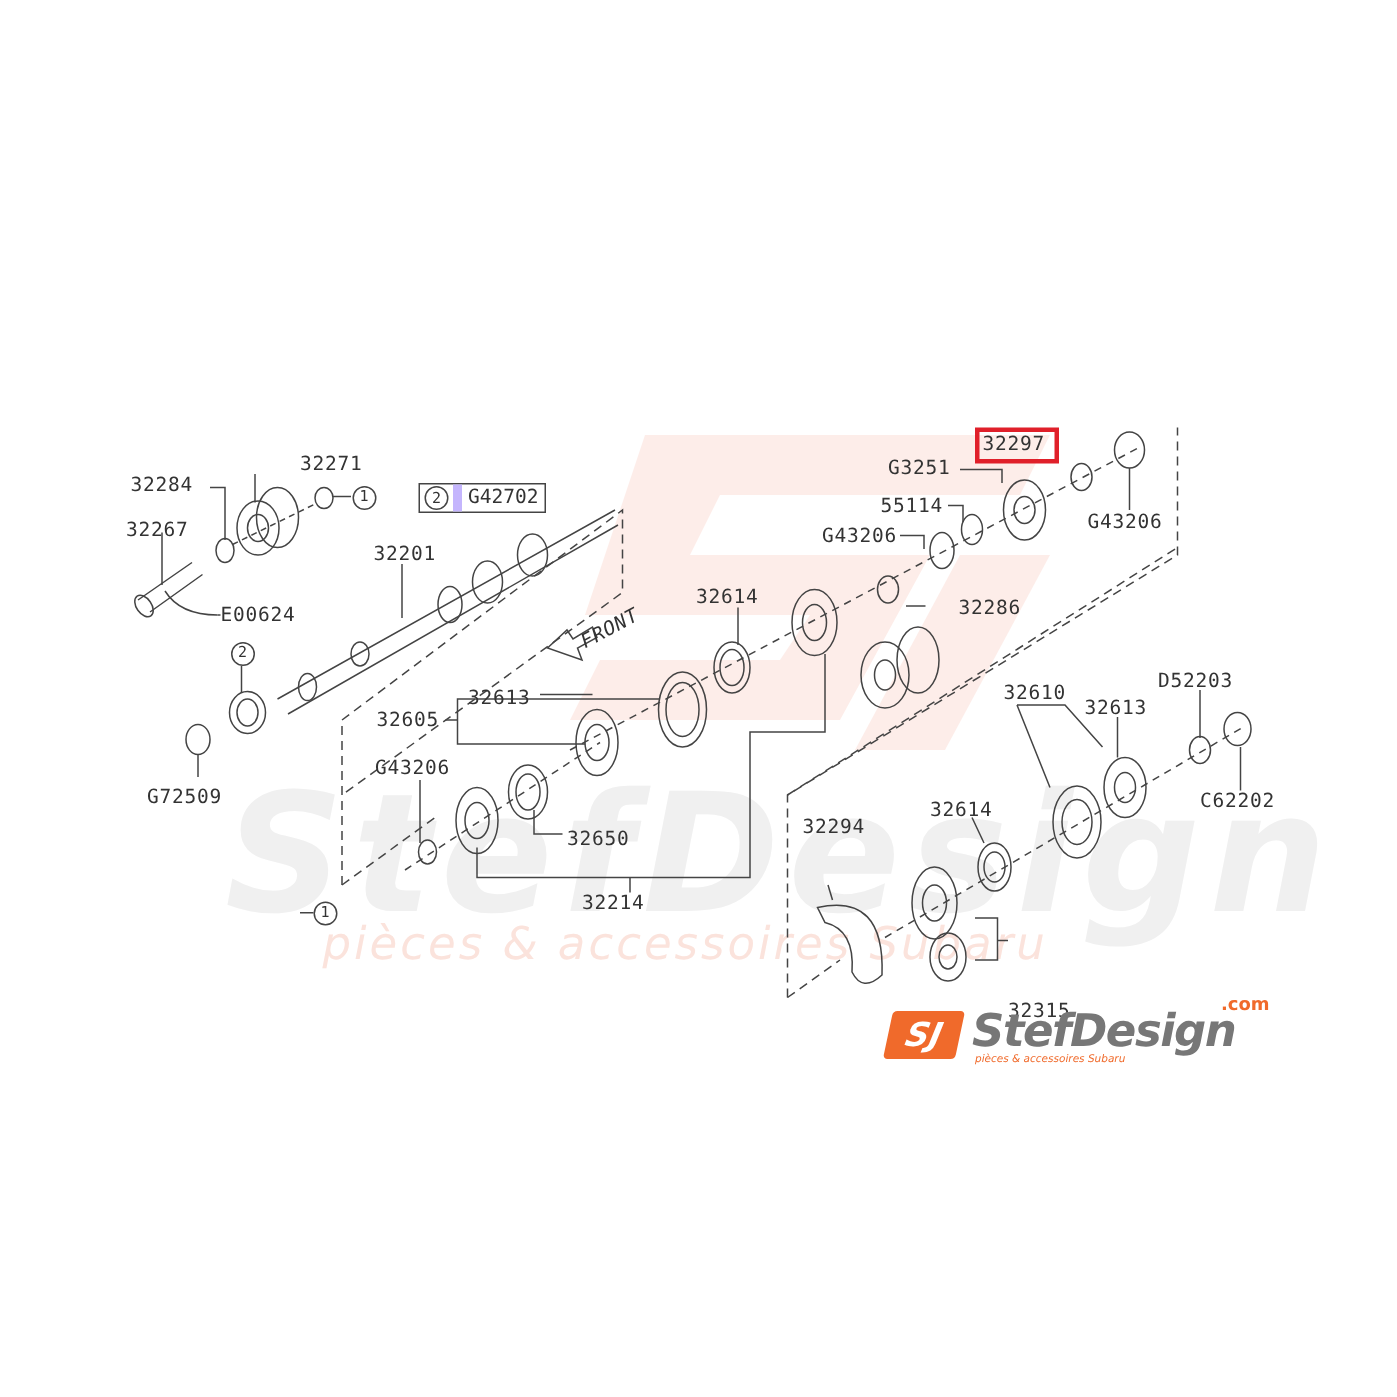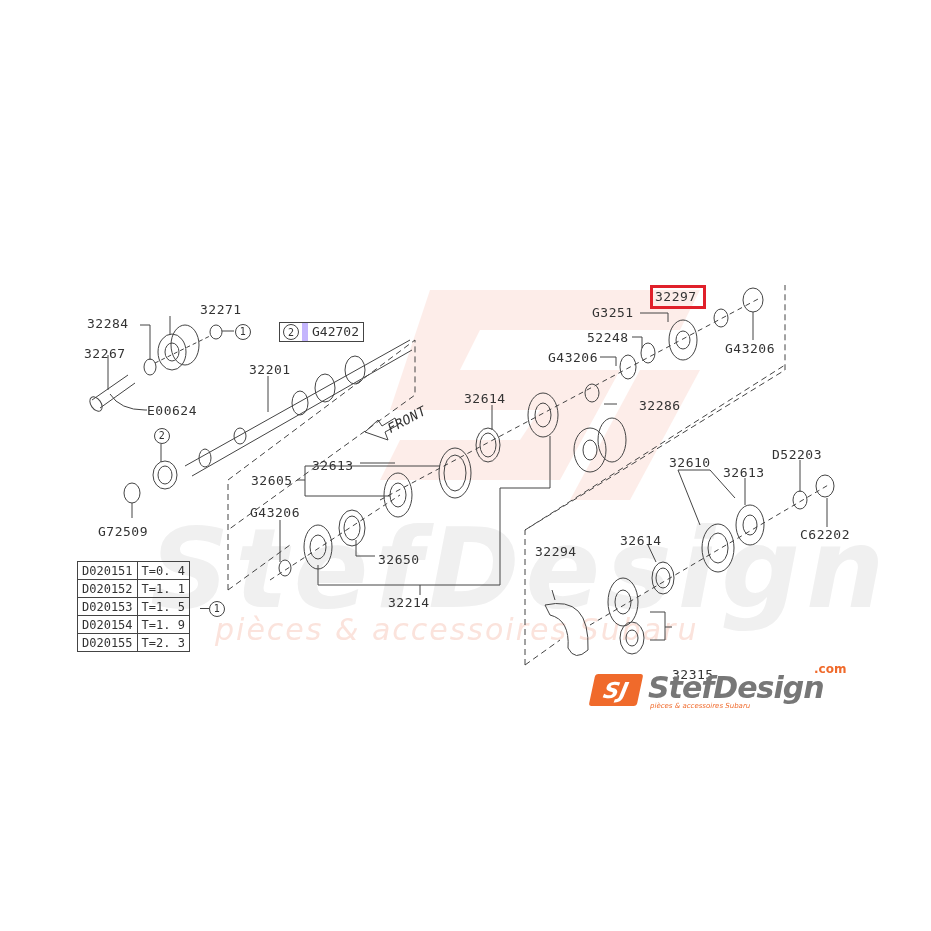--- a/index.html
+++ b/index.html
@@ -154,21 +154,21 @@
   </svg>
 
   <div class="lbl" style="left:87px;top:316px;">32284</div>
   <div class="lbl" style="left:156px;top:302px;margin-left:44px;">32271</div>
   <div class="lbl" style="left:84px;top:346px;">32267</div>
   <div class="lbl" style="left:147px;top:403px;">E00624</div>
   <div class="lbl" style="left:249px;top:362px;">32201</div>
   <div class="lbl" style="left:98px;top:524px;">G72509</div>
   <div class="lbl" style="left:592px;top:305px;">G3251</div>
   <div class="lbl" style="left:655px;top:289px;text-align:right;">32297</div>
-  <div class="lbl" style="left:587px;top:330px;">52248</div>
+  <div class="lbl" style="left:587px;top:330px;">55114</div>
   <div class="lbl" style="left:548px;top:350px;">G43206</div>
   <div class="lbl" style="left:725px;top:341px;">G43206</div>
   <div class="lbl" style="left:619px;top:398px;margin-left:20px;">32286</div>
   <div class="lbl" style="left:464px;top:391px;">32614</div>
   <div class="lbl" style="left:312px;top:458px;">32613</div>
   <div class="lbl" style="left:251px;top:473px;">32605</div>
   <div class="lbl" style="left:250px;top:505px;">G43206</div>
   <div class="lbl" style="left:378px;top:552px;">32650</div>
   <div class="lbl" style="left:388px;top:595px;">32214</div>
   <div class="lbl" style="left:669px;top:455px;">32610</div>
@@ -189,44 +189,20 @@
     <span>2</span></div>
   <div class="lbl" style="left:209px;top:601px;width:14px;height:14px;border:1px solid #444;border-radius:50%;font-size:10px;text-align:center;line-height:14px;">
     <span>1</span></div>
   <div style="position:absolute;left:200px;top:608px;width:9px;border-top:1px solid #444;"></div>
 
   <div class="ref-box">
     <span class="circ">2</span>
     <span class="code">G42702</span>
   </div>
 
-  <table class="thick">
-    <tbody>
-        <tr>
-      <td>D020151</td>
-      <td>T=0. 4</td>
-    </tr>
-    <tr>
-      <td>D020152</td>
-      <td>T=1. 1</td>
-    </tr>
-    <tr>
-      <td>D020153</td>
-      <td>T=1. 5</td>
-    </tr>
-    <tr>
-      <td>D020154</td>
-      <td>T=1. 9</td>
-    </tr>
-    <tr>
-      <td>D020155</td>
-      <td>T=2. 3</td>
-    </tr>
-  </tbody>
-    </table>
 
   <div class="logo">
     <div class="logo-mark">SJ</div>
     <div class="logo-name">StefDesign</div>
     <div class="logo-com">.com</div>
     <div class="logo-tag">pièces &amp; accessoires Subaru</div>
   </div>
 </div>
 
 </body></html>

